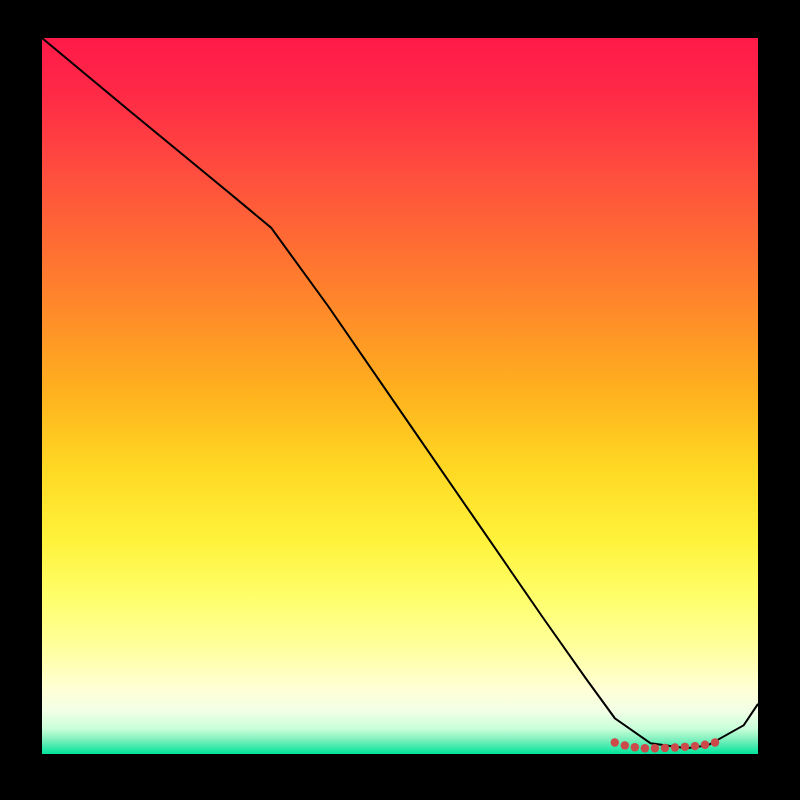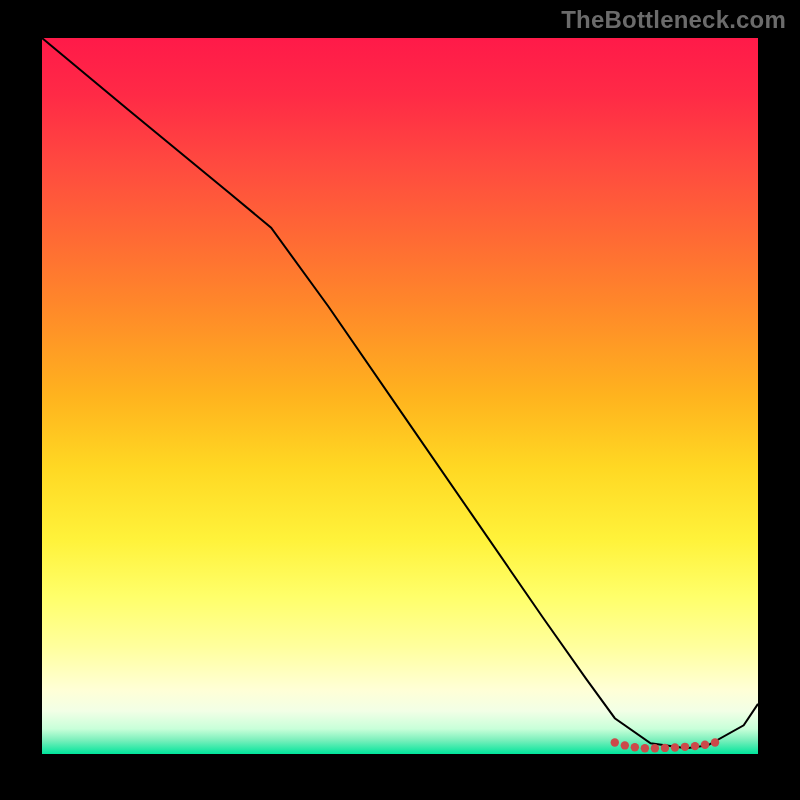--- a/index.html
+++ b/index.html
@@ -65,21 +65,20 @@
     left: 0; top: 0;
     width: 100%;
     height: 100%;
     overflow: visible;
   }
 </style>
 </head>
 <body>
 
 <div class="frame">
-  <div class="watermark">TheBottleneck.com</div>
 
   <div class="plot-wrap">
     <div class="plot-fill"></div>
     <svg class="curve" viewBox="0 0 100 100" preserveAspectRatio="none">
       <g id="curve-group">
           <path d="M0.000 0.000 L12.000 10.000 L26.000 21.500 L32.000 26.500 L40.000 37.500 L50.000 52.000 L60.000 66.500 L70.000 81.000 L76.000 89.500 L80.000 95.000 L85.000 98.500 L90.000 99.200 L93.000 98.800 L98.000 96.000 L100.000 93.000" fill="none" stroke="#000000" stroke-width="2" vector-effect="non-scaling-stroke"></path>
         </g>
       <g id="marker-group">
           <circle cx="80.000" cy="98.400" r="0.587" fill="#cc4a4a"></circle>
           <circle cx="81.400" cy="98.800" r="0.587" fill="#cc4a4a"></circle>

